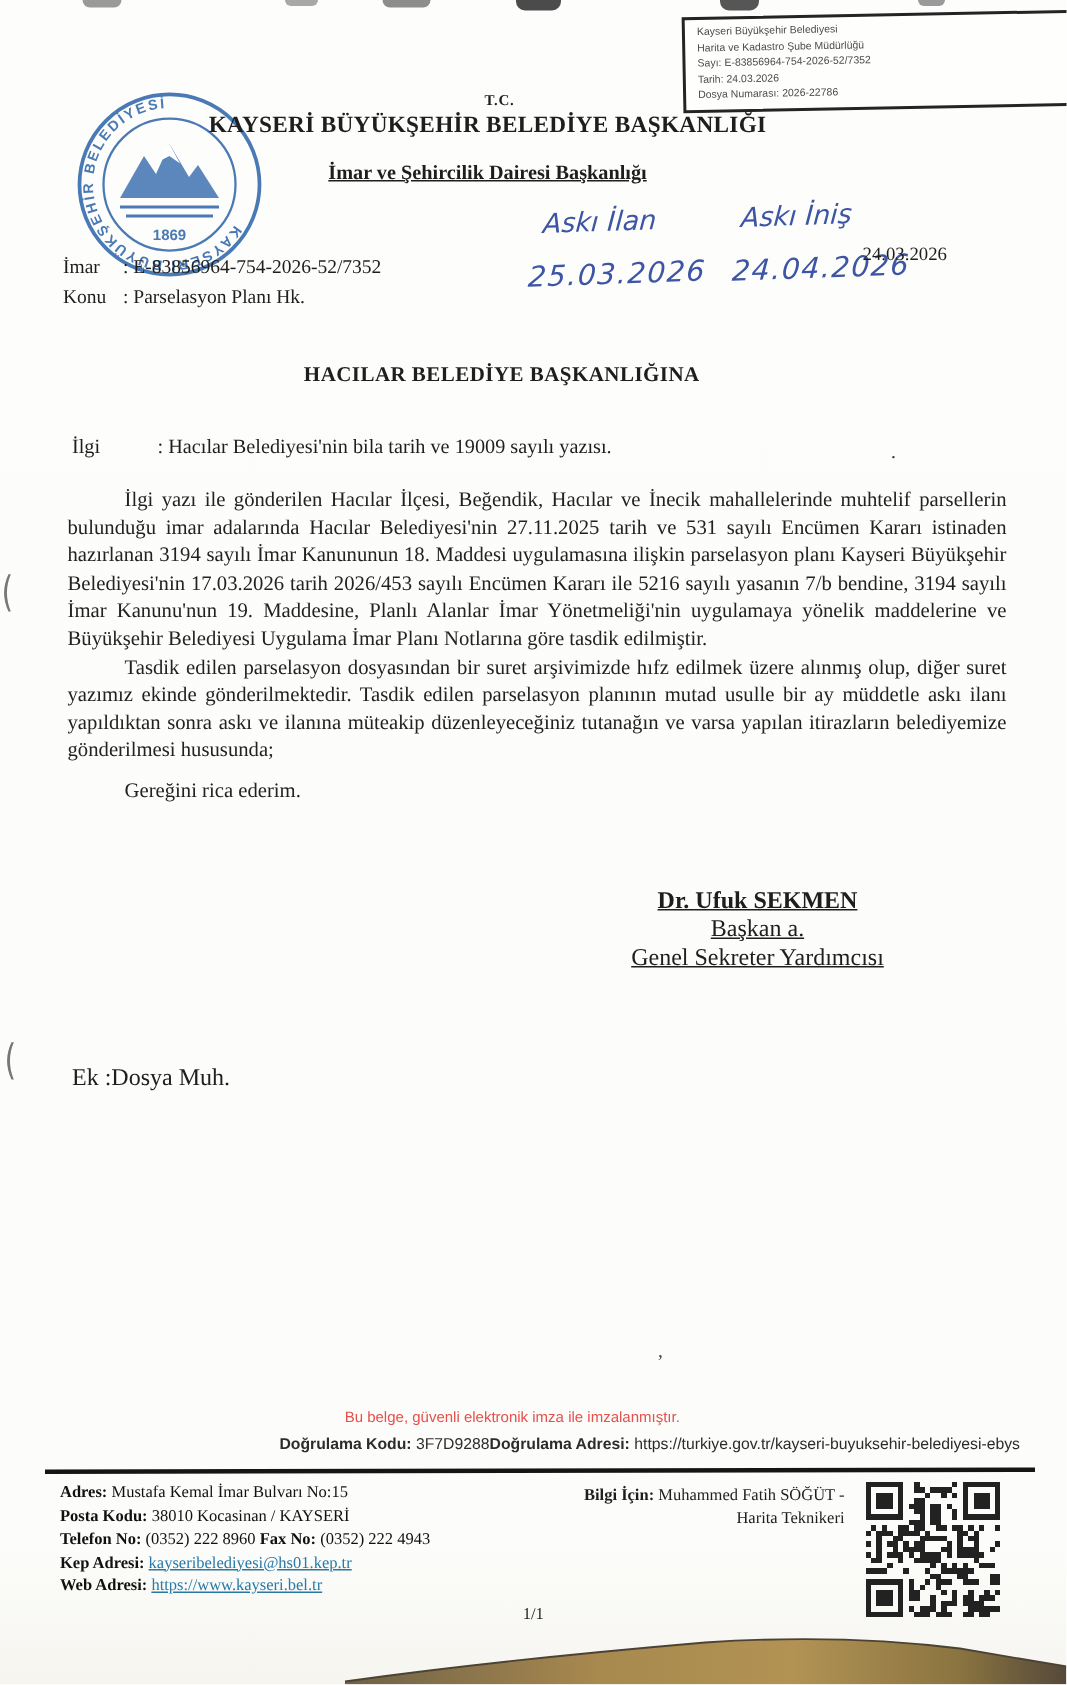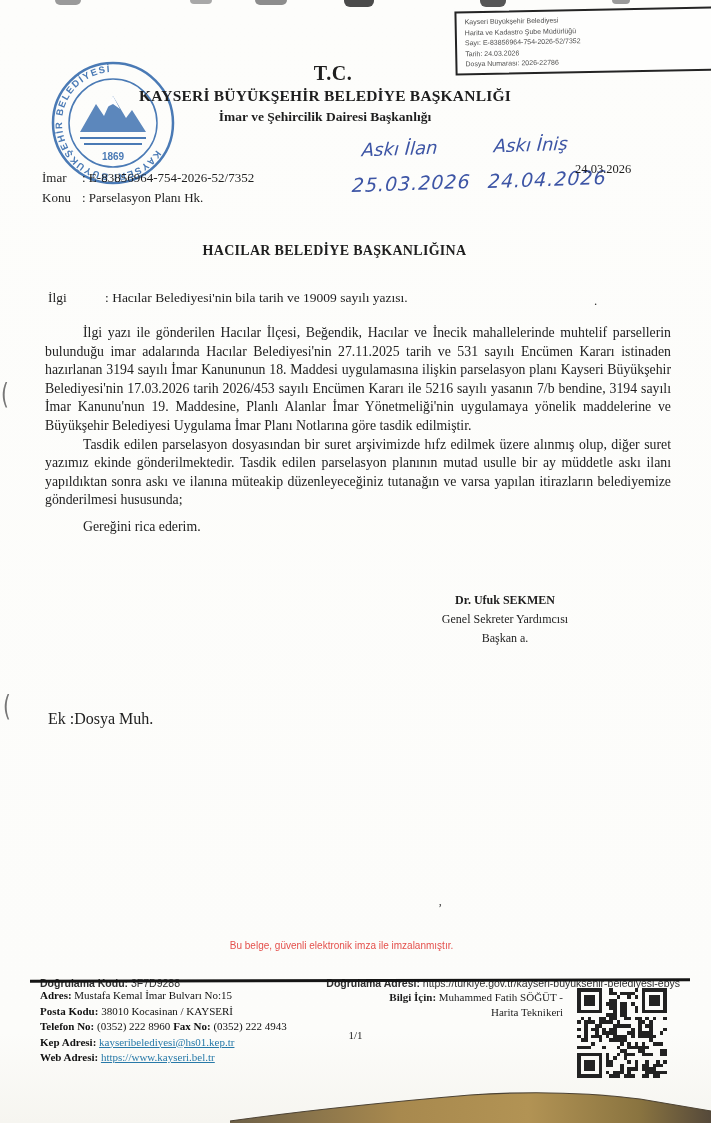--- a/index.html
+++ b/index.html
@@ -24,23 +24,23 @@
   .stamp{position:absolute;left:455px;top:9px;width:244px;height:52px;
          border:2px solid #242424;border-right-width:3px;transform:rotate(-1.1deg);
          padding:4px 8px;font-family:"Liberation Sans",sans-serif;font-size:7px;
          line-height:1.5;color:#4d4d4d;background:rgba(255,255,255,.6);}
 
   
   .logo{position:absolute;left:50px;top:60px;width:126px;height:126px;}
 
   
   .hdr{position:absolute;left:110px;top:62px;width:430px;text-align:center;font-weight:bold;}
-  .hdr .tc{font-size:20px;letter-spacing:.5px;padding-left:16px;}
+  .hdr .tc{font-size:10px;letter-spacing:.5px;padding-left:16px;}
   .hdr .org{font-size:15.5px;margin-top:2px;letter-spacing:.2px;}
-  .hdr .dept{font-size:13.5px;margin-top:4px;}
+  .hdr .dept{font-size:13.5px;margin-top:14px;text-decoration:underline;}
 
   
   .meta{position:absolute;left:42px;top:168px;font-size:13px;line-height:20px;}
   .meta .row{display:flex;}
   .meta .lbl{width:40px;}
 
   
   .hand{position:absolute;color:#3d55a5;font-family:"DejaVu Sans",sans-serif;
         font-style:italic;transform:rotate(-2deg) skewX(-6deg);}
   .hw-lt{left:362px;top:138px;font-size:18px;}
@@ -55,43 +55,43 @@
   .ilgi{position:absolute;left:48px;top:290px;font-size:13.5px;display:flex;}
   .ilgi .lbl{width:57px;}
   .ilgi-dot{position:absolute;left:594px;top:293px;font-size:13px;color:#333;}
   .bodytxt{position:absolute;left:45px;top:324px;width:626px;font-size:13.8px;
            line-height:18.6px;text-align:justify;color:#222;}
   .bodytxt p{margin:0;text-indent:38px;}
   .closing{margin-top:8px !important;text-align:left;}
 
   
   .sig{position:absolute;left:360px;top:591px;width:290px;text-align:center;
-       font-size:12px;line-height:19px;}
+       font-size:16px;line-height:19px;text-decoration:underline;}
   .sig .name{font-weight:bold;}
 
   .ek{position:absolute;left:48px;top:710px;font-size:16px;}
   .apostrophe{position:absolute;left:438px;top:900px;font-size:13px;color:#444;}
 
   
   .esign{position:absolute;left:0;top:940px;width:683px;text-align:center;
          font-family:"Liberation Sans",sans-serif;font-size:10px;color:#e4504c;}
   .verify{position:absolute;left:40px;top:957px;width:640px;
           font-family:"Liberation Sans",sans-serif;font-size:10.5px;color:#2c2c2c;
-          display:flex;justify-content:space-between;margin-top:20px;}
+          display:flex;justify-content:flex-end;}
   .verify b{font-weight:bold;}
   .sepline{position:absolute;left:30px;top:979px;width:660px;height:2.5px;
            background:#151515;transform:rotate(-.12deg);}
   .contact{position:absolute;left:40px;top:988px;font-size:11px;line-height:15.5px;color:#111;}
   .contact b{font-weight:bold;}
   .contact a{color:#2779a8;text-decoration:underline;}
   .info{position:absolute;left:388px;top:990px;width:175px;text-align:right;
         font-size:11px;line-height:15px;}
   .info b{font-weight:bold;}
   .qr{position:absolute;left:577px;top:987px;width:90px;height:92px;}
-  .pageno{position:absolute;left:0;top:1029px;width:711px;text-align:center;font-size:11px;}
+  .pageno{position:absolute;left:0;top:1070px;width:711px;text-align:center;font-size:11px;}
 </style>
 </head>
 <body>
 
 <div class="page">
 
   <div class="blob b1"></div>
   <div class="blob b2"></div>
   <div class="blob b3"></div>
   <div class="blob b4"></div>
@@ -158,22 +158,22 @@
   <div class="ilgi-dot">.</div>
 
   <div class="bodytxt">
     <p>İlgi yazı ile gönderilen Hacılar İlçesi, Beğendik, Hacılar ve İnecik mahallelerinde muhtelif parsellerin bulunduğu imar adalarında Hacılar Belediyesi'nin 27.11.2025 tarih ve 531 sayılı Encümen Kararı istinaden hazırlanan 3194 sayılı İmar Kanununun 18. Maddesi uygulamasına ilişkin parselasyon planı Kayseri Büyükşehir Belediyesi'nin 17.03.2026 tarih 2026/453 sayılı Encümen Kararı ile 5216 sayılı yasanın 7/b bendine, 3194 sayılı İmar Kanunu'nun 19. Maddesine, Planlı Alanlar İmar Yönetmeliği'nin uygulamaya yönelik maddelerine ve Büyükşehir Belediyesi Uygulama İmar Planı Notlarına göre tasdik edilmiştir.</p>
     <p>Tasdik edilen parselasyon dosyasından bir suret arşivimizde hıfz edilmek üzere alınmış olup, diğer suret yazımız ekinde gönderilmektedir. Tasdik edilen parselasyon planının mutad usulle bir ay müddetle askı ilanı yapıldıktan sonra askı ve ilanına müteakip düzenleyeceğiniz tutanağın ve varsa yapılan itirazların belediyemize gönderilmesi hususunda;</p>
     <p class="closing">Gereğini rica ederim.</p>
   </div>
 
   <div class="sig">
     <div class="name">Dr. Ufuk SEKMEN</div>
+    <div>Başkan a.</div>
     <div>Genel Sekreter Yardımcısı</div>
-    <div>Başkan a.</div>
   </div>
 
   <div class="ek">Ek :Dosya Muh.</div>
   <div class="apostrophe">’</div>
 
   <div class="esign">Bu belge, güvenli elektronik imza ile imzalanmıştır.</div>
 
   <div class="verify">
     <span>
       <b>Doğrulama Kodu:</b>

